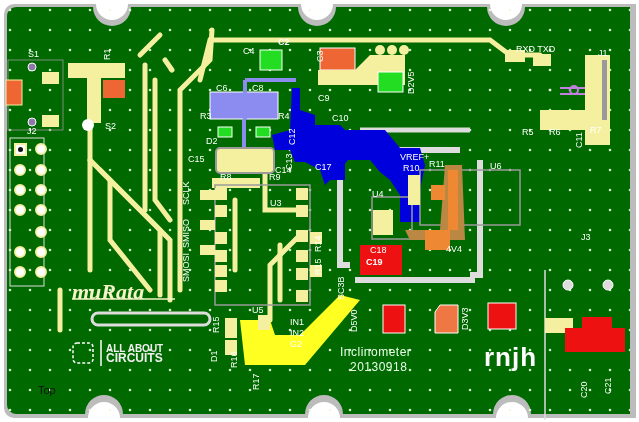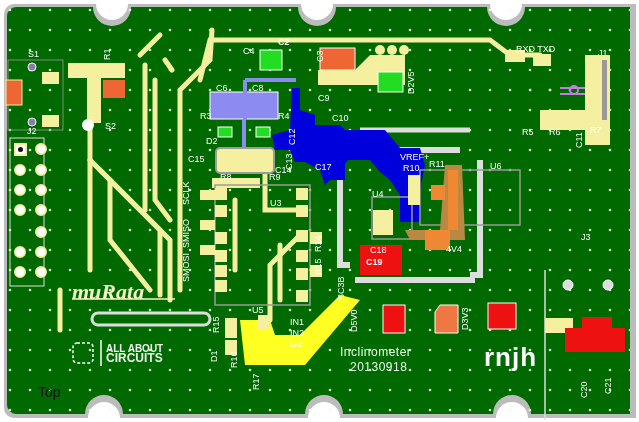--- a/index.html
+++ b/index.html
@@ -1,20 +1,20 @@
 <!DOCTYPE html>
 <html><head>
 <meta charset="utf-8">
 <style>
   html,body{margin:0;padding:0;background:#ffffff;}
   body{width:639px;height:422px;overflow:hidden;position:relative;font-family:"Liberation Sans",sans-serif;}
   #board{position:absolute;left:0;top:0;width:639px;height:422px;}
   .lbl{position:absolute;color:#ffffff;font-size:9px;line-height:9px;white-space:nowrap;font-family:"Liberation Sans",sans-serif;}
   .rot{transform-origin:left top;transform:rotate(-90deg);}
-  .top-label{position:absolute;left:38px;top:384px;font-size:14px;color:#111;font-family:"Liberation Sans",sans-serif;}
+  .top-label{position:absolute;left:38px;top:384px;font-size:11px;color:#111;font-family:"Liberation Sans",sans-serif;}
   .mid-title{position:absolute;font-size:12px;color:#e8ffe8;letter-spacing:0.5px;}
   .logo{position:absolute;font-family:"Liberation Serif",serif;font-style:italic;font-weight:bold;font-size:22px;color:#f5f5c8;}
   .aac{position:absolute;color:#f0f0f0;font-size:10px;line-height:11px;font-weight:bold;}
   .rnjh{position:absolute;font-size:26px;color:#ffffff;font-weight:bold;letter-spacing:1px;}
 </style>
 </head>
 <body>
 
 <svg id="board" viewBox="0 0 639 422" xmlns="http://www.w3.org/2000/svg">
 

